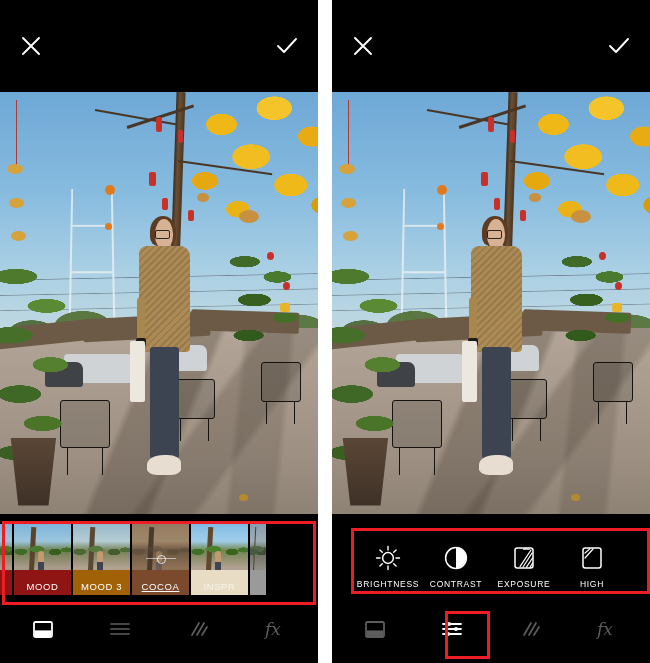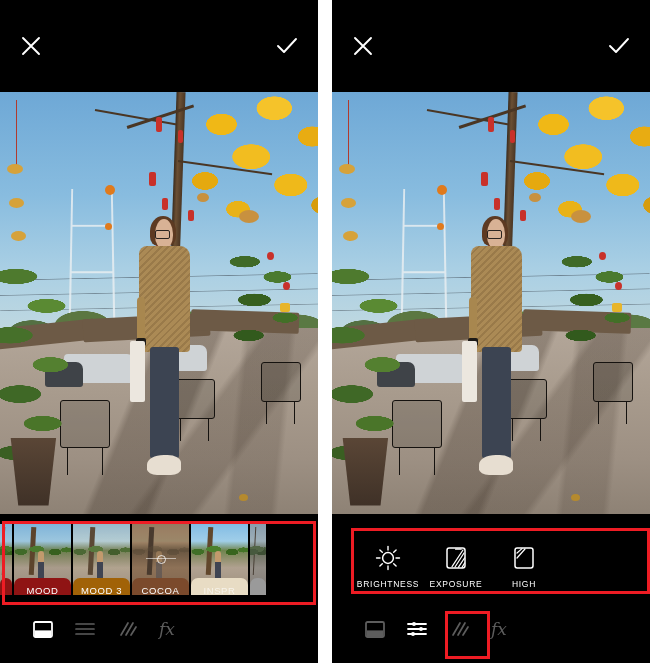--- a/index.html
+++ b/index.html
@@ -332,30 +332,29 @@
     border-radius: 3px;
   }
   .thumb.cocoa .thumb-img {
     filter: sepia(.92) saturate(1.5) hue-rotate(-12deg) brightness(.62) contrast(.9);
   }
   .thumb.cocoa .thumb-person { opacity: .45; }
   .thumb.cocoa .thumb-img::after { opacity: .35; }
   .thumb-label {
     position: absolute;
     left: 0; right: 0; bottom: 0;
-    height: 24px;
+    height: 32px;
     display: flex;
     align-items: center;
     justify-content: center;
     font-size: 9.5px;
     letter-spacing: .6px;
     color: #ffffff;
     background: rgba(90,74,60,.9);
     font-family: "Liberation Sans", sans-serif;
-    border-radius: 7px;
   }
   .thumb.selected .thumb-label { background: #8f1414; color: #fff; }
   .thumb.mood2 .thumb-label { background: #6f6159; }
   .thumb.mood3 .thumb-label { background: #a16207; }
   .thumb.cocoa .thumb-label { background: #7b4a2c; text-decoration: underline; }
   .thumb.inspr .thumb-label { background: #e8dcc4; color: #f7f3ea; }
   .gem-badge {
     position: absolute;
     right: 5px;
     top: 26px;
@@ -418,21 +417,21 @@
 
   
   .bottom-nav {
     position: absolute;
     left: 0; right: 0;
     bottom: 0;
     height: 68px;
     background: #000;
     display: flex;
     align-items: center;
-    justify-content: flex-start;
+    justify-content: space-between;
     padding: 0 22px;
     box-sizing: border-box;
   }
   .nav-btn {
     width: 42px;
     height: 38px;
     display: flex;
     align-items: center;
     justify-content: center;
     cursor: pointer;
@@ -694,20 +693,27 @@
               <path d="M22 14 H25.5"></path>
             <path d="M5.9 5.9 L8.3 8.3"></path>
               <path d="M19.7 19.7 L22.1 22.1"></path>
             <path d="M22.1 5.9 L19.7 8.3"></path>
               <path d="M8.3 19.7 L5.9 22.1"></path>
           </g>
         </svg>
         <div class="adj-label">BRIGHTNESS</div>
       </div>
 
+      <div class="adj-item">
+        <svg class="adj-icon" viewBox="0 0 28 28" aria-hidden="true">
+          <circle cx="14" cy="14" r="10.4" fill="none" stroke="#ffffff" stroke-width="1.5"></circle>
+          <path d="M14 3.6 A10.4 10.4 0 0 1 14 24.4 Z" fill="#ffffff"></path>
+        </svg>
+        <div class="adj-label">CONTRAST</div>
+      </div>
 
       <div class="adj-item">
         <svg class="adj-icon" viewBox="0 0 28 28" aria-hidden="true">
           <rect x="5" y="4" width="18" height="20" rx="2.2" fill="none" stroke="#ffffff" stroke-width="1.5"></rect>
           <g stroke="#ffffff" stroke-width="1.2" stroke-linecap="round">
             <path d="M13 23 L22 9"></path>
               <path d="M16.5 23.2 L22.5 14"></path>
               <path d="M20 23.4 L22.6 19"></path>
             <path d="M10 22.6 L21 6"></path>
               <path d="M13.6 5.2 L19.2 5.2"></path>

